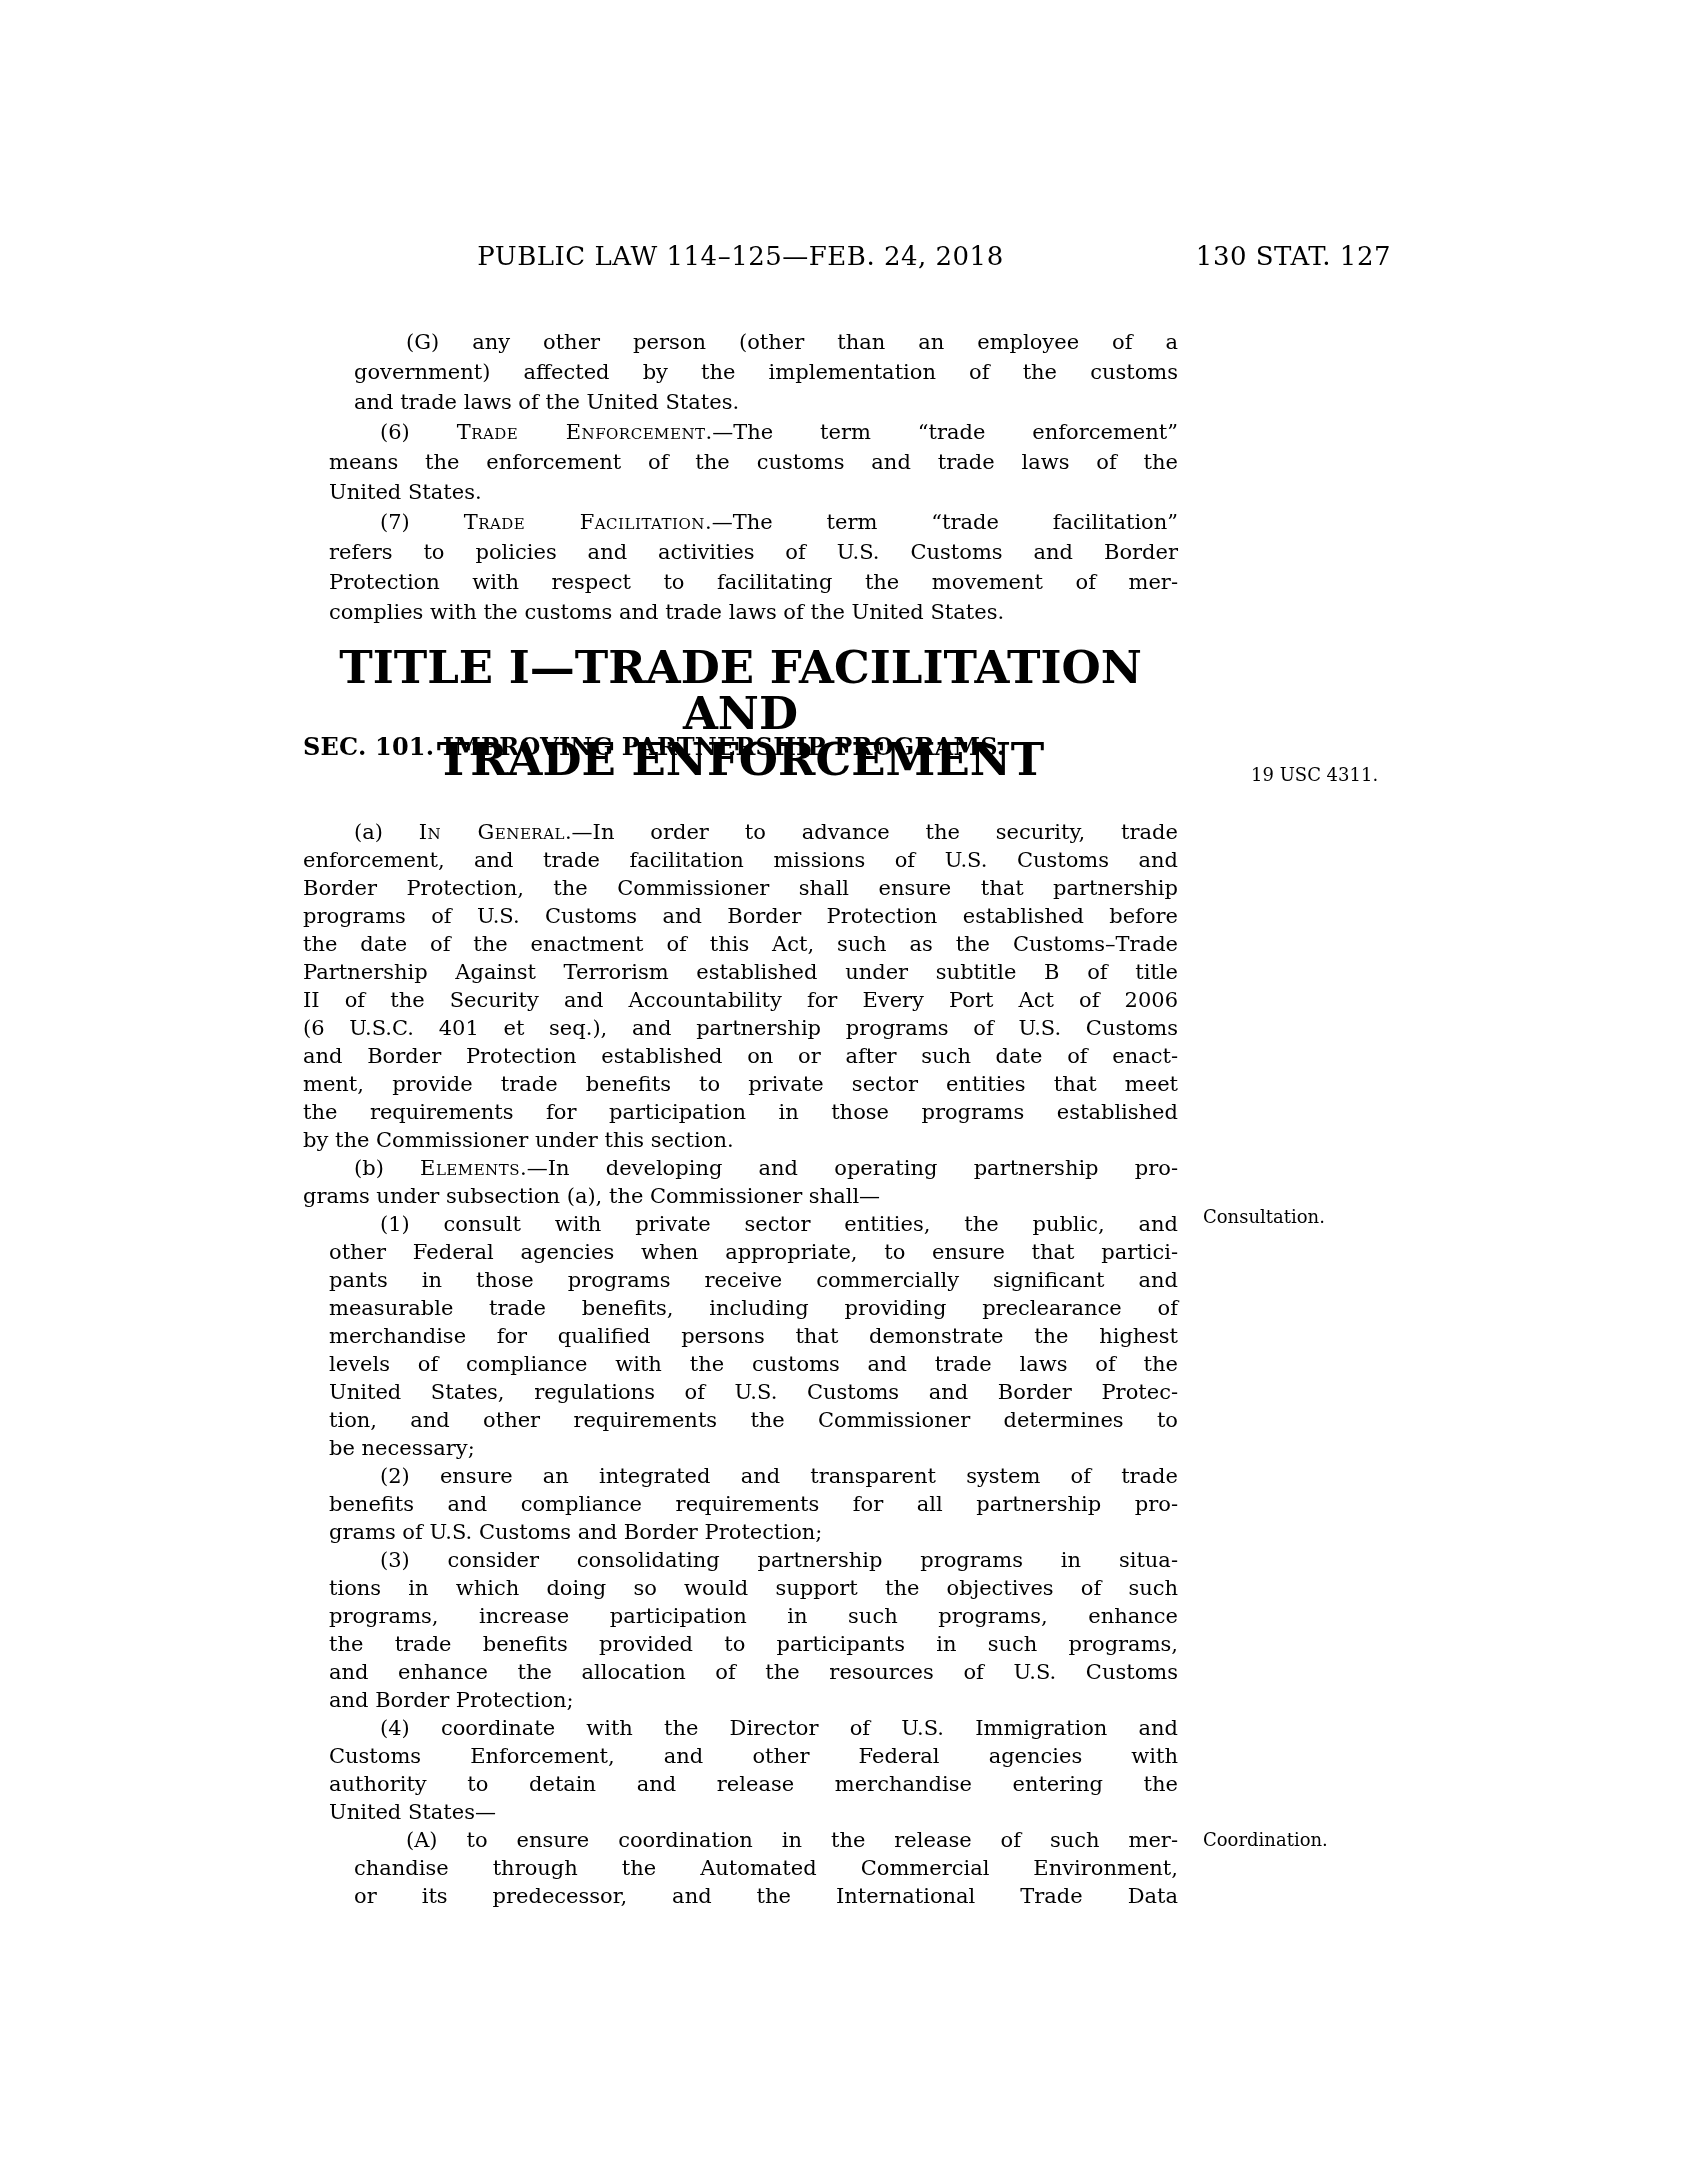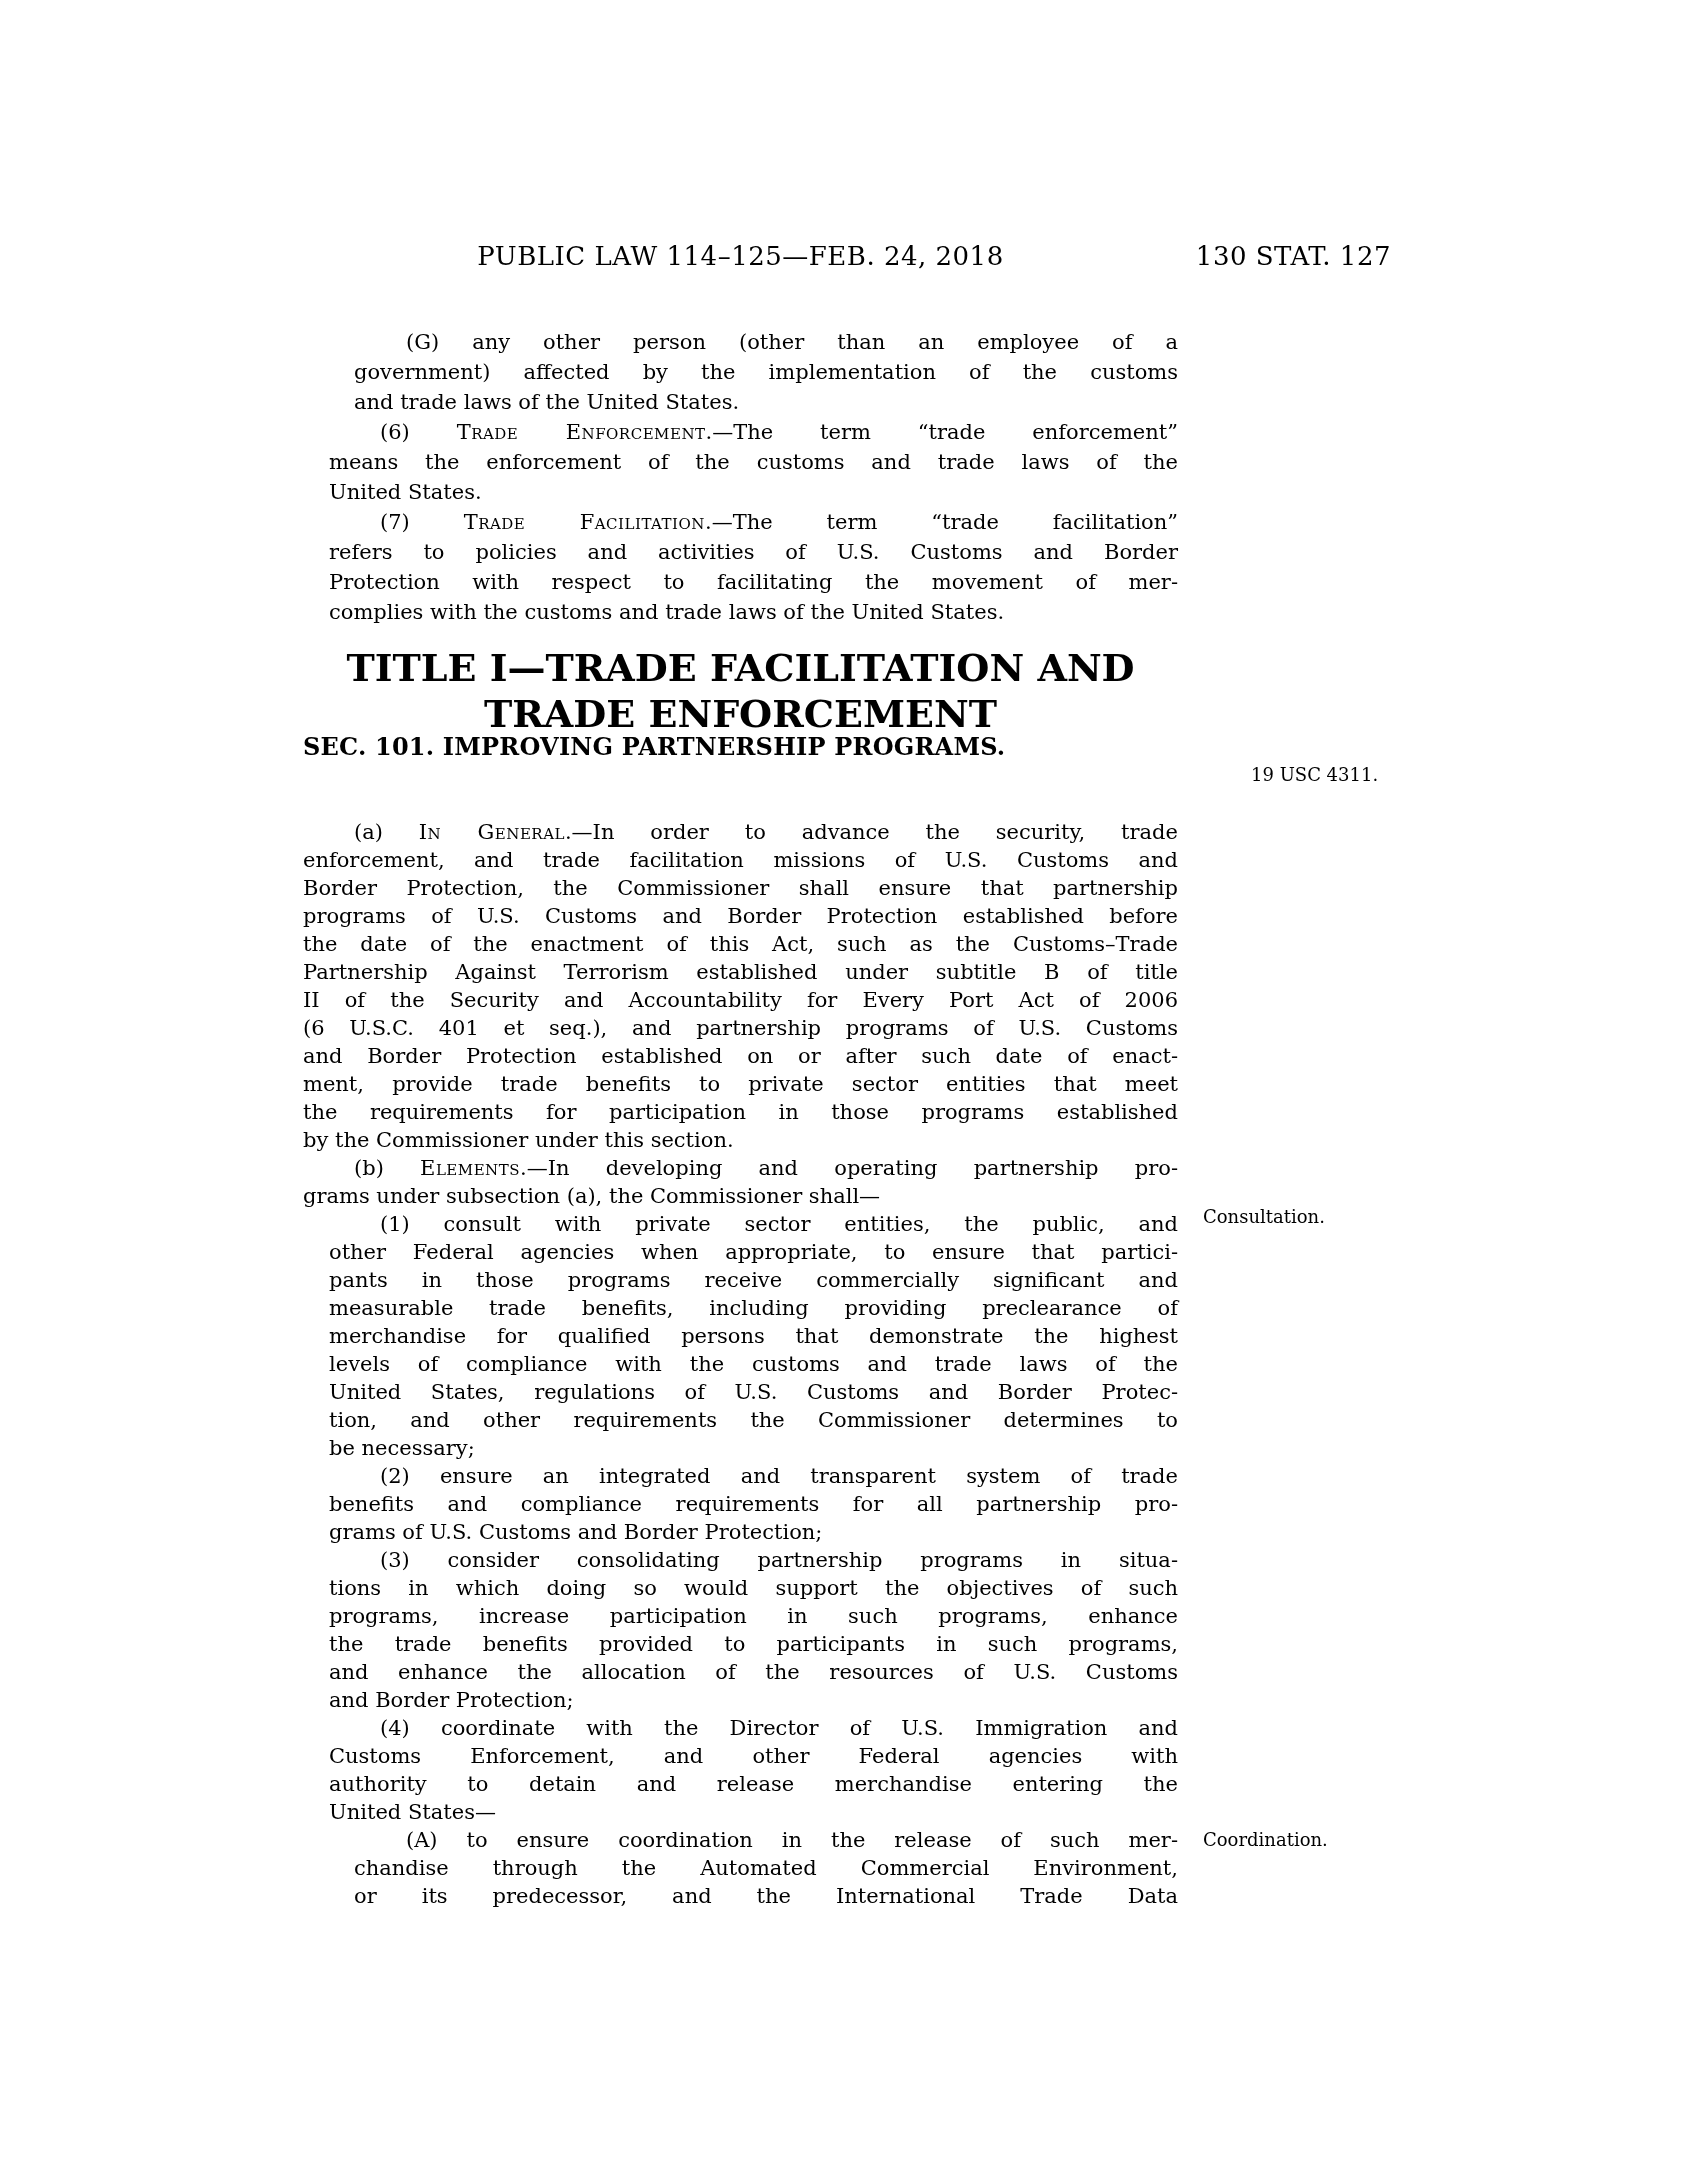--- a/index.html
+++ b/index.html
@@ -15,21 +15,21 @@
   #header-row{position:absolute;left:303px;top:241px;width:1088px;height:34px;}
   #header-law{position:absolute;left:0;top:0;width:875px;text-align:center;
     font-size:26px;letter-spacing:0.5px;white-space:nowrap;}
   #header-stat{position:absolute;right:0;top:0;font-size:26px;letter-spacing:0.5px;white-space:nowrap;}
 
   
   .col{position:absolute;left:303px;width:875px;}
   #pre-title-block{top:327px;font-size:21px;line-height:30px;}
   #body-block{top:818px;font-size:21px;line-height:28px;}
 
-  #law-title{top:645px;text-align:center;font-weight:bold;font-size:38px;line-height:46px;}
+  #law-title{top:645px;text-align:center;font-weight:bold;font-size:45px;line-height:46px;}
   #sec-heading{top:732px;font-weight:bold;font-size:24px;letter-spacing:0.2px;}
 
   
   .ln{text-align:justify;text-align-last:justify;}
   .ln.last{text-align-last:left;}
   .p-sub  .ln{padding-left:0;}
   .p-sub  .ln.first{padding-left:51px;}
   .p-par  .ln{padding-left:26px;}
   .p-par  .ln.first{padding-left:77px;}
   .p-subpar .ln{padding-left:51px;}

